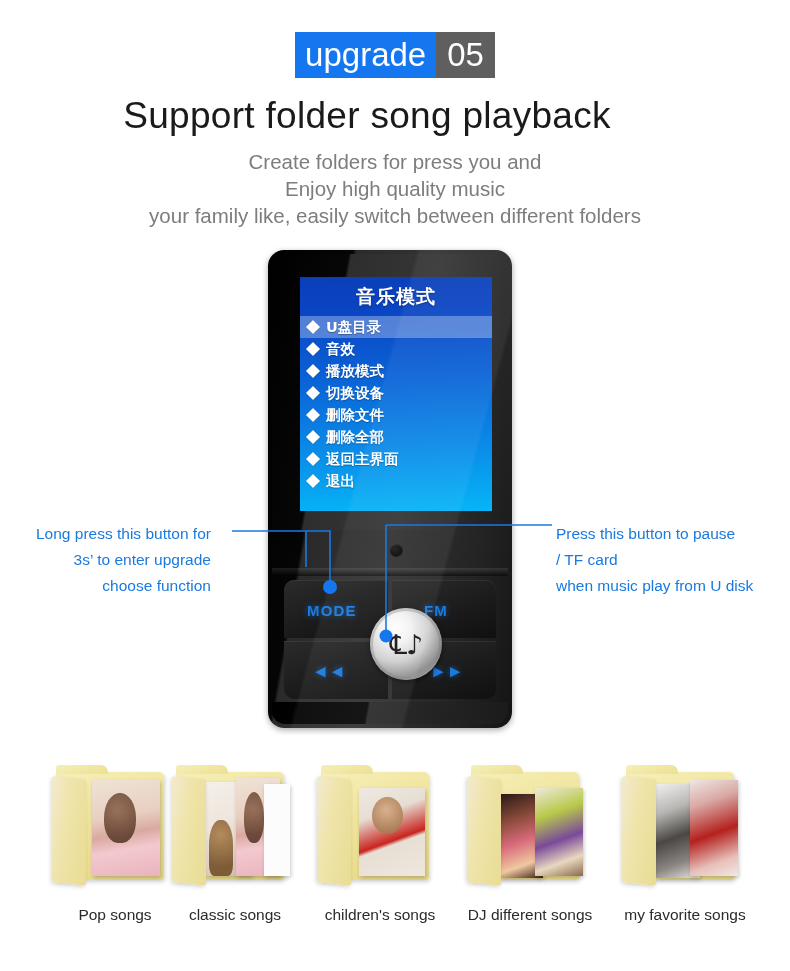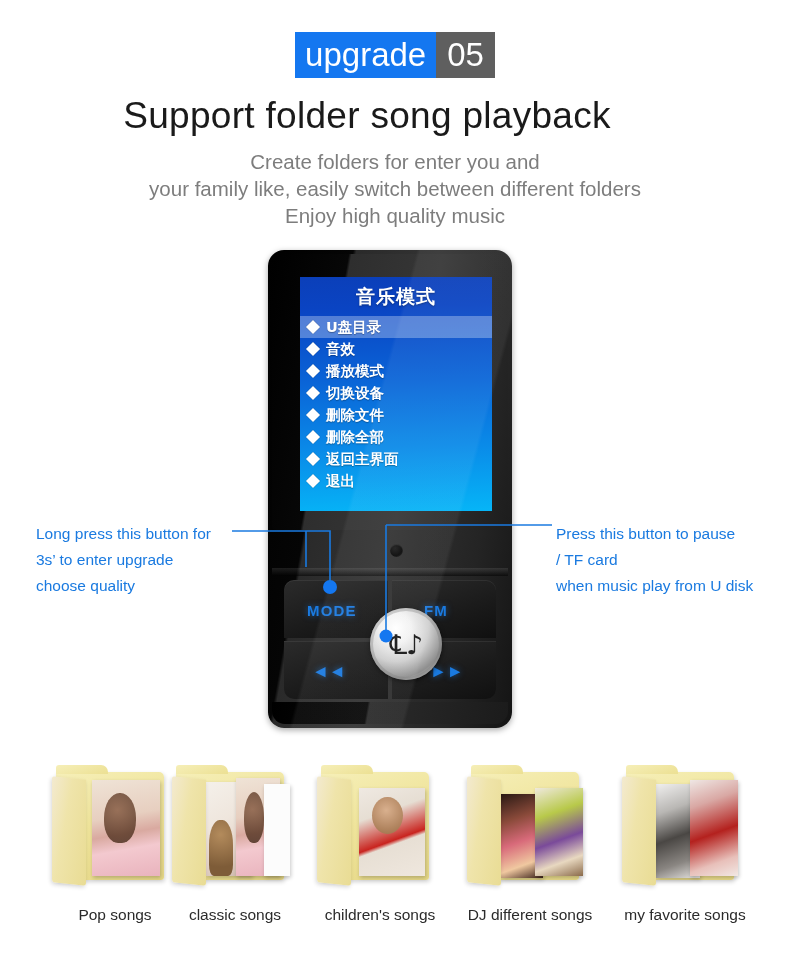--- a/index.html
+++ b/index.html
@@ -128,21 +128,21 @@
   .device-bottom{
     position:absolute;left:4px;top:452px;width:236px;height:22px;border-radius:0 0 13px 13px;
     background:linear-gradient(100deg,#000 0%,#080808 40%,#2b2b2b 41%,#1b1b1b 100%);
   }
 
   
   .anno{
     position:absolute;color:#1a7ae0;font-size:15.5px;line-height:26px;
     font-weight:400;white-space:nowrap;
   }
-  .anno-left{left:36px;top:521px;text-align:left;}
+  .anno-left{left:36px;top:521px;text-align:right;}
   .anno-right{left:556px;top:521px;text-align:left;}
   .anno div{white-space:nowrap;}
 
   svg.leaders{position:absolute;left:0;top:0;width:790px;height:971px;pointer-events:none;}
 
   
   .folders{
     position:absolute;left:0;top:758px;width:774px;height:200px;
   }
   .folder-item{position:absolute;width:150px;text-align:center;}
@@ -196,23 +196,23 @@
 <div class="page">
 
   <div class="badge-row">
     <span class="badge">
       <span class="badge-blue">upgrade</span><span class="badge-gray">05</span>
     </span>
   </div>
 
   <div class="title">Support  folder song playback</div>
   <div class="subtitle">
-    <div>Create folders for enter you and</div>
+    <div>Create folders for press you and</div>
+    <div>Enjoy high quality music</div>
     <div>your family like, easily switch between different folders</div>
-    <div>Enjoy high quality music</div>
   </div>
 
   <div class="device">
     <div class="device-body"></div>
     <div class="device-upper"></div>
 
     <div class="screen">
       <div class="screen-title">音乐模式</div>
       <ul class="menu">
         <li class="sel">
@@ -277,21 +277,21 @@
     <circle cx="330" cy="587" r="7" fill="#1477f0"></circle>
     <polyline points="306,531 330,531 330,583" fill="none" stroke="#1a7ae0" stroke-width="1.6"></polyline>
     <polyline points="552,525 386,525" fill="none" stroke="#1a7ae0" stroke-width="1.6"></polyline>
     <polyline points="386,525 386,631" fill="none" stroke="#1a7ae0" stroke-width="1.6"></polyline>
     <circle cx="386" cy="636" r="6.5" fill="#1477f0"></circle>
   </svg>
 
   <div class="anno anno-left">
     <div>Long press this button for</div>
     <div>3s’ to enter upgrade</div>
-    <div> choose quality</div>
+    <div> choose function</div>
   </div>
   <div class="anno anno-right">
     <div>Press this button to pause</div>
     <div>/ TF card</div>
     <div>when music play from U disk</div>
   </div>
 
   <div class="folders">
 
     <div class="folder-item" style="left:40px;top:0;">

